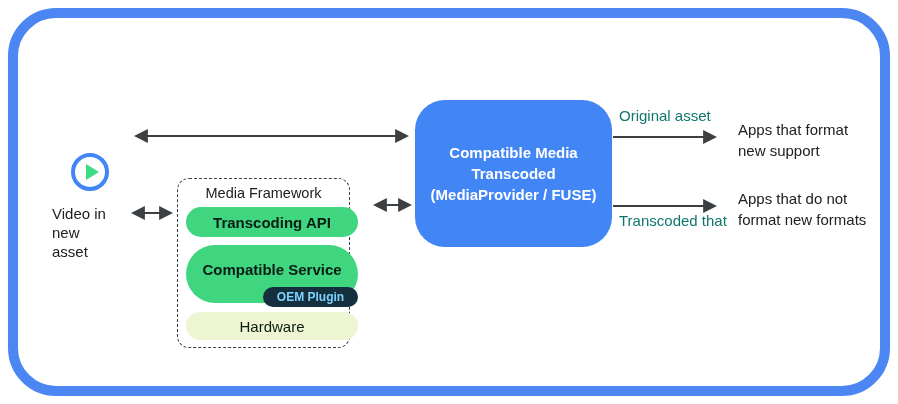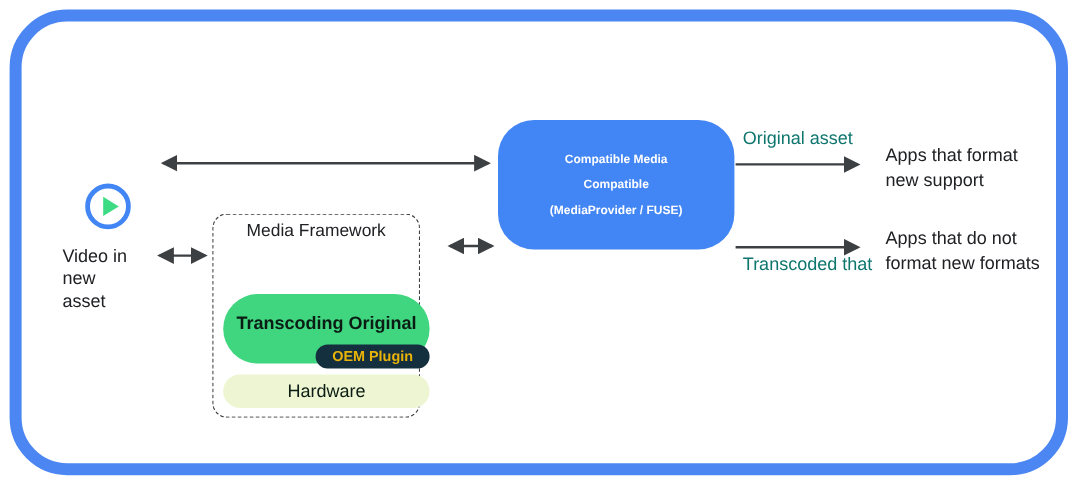--- a/index.html
+++ b/index.html
@@ -37,29 +37,29 @@
   .mf-title{position:absolute;left:0;top:6px;width:100%;text-align:center;font-size:14.5px;color:#202124;}
   .pill{
     position:absolute;left:8px;width:172px;display:flex;align-items:center;justify-content:center;
     font-size:15px;color:#0b1c14;
   }
   .pill.api{top:28px;height:30px;border-radius:15px;background:#3fd67f;font-weight:bold;}
   .pill.service{top:66px;height:58px;border-radius:29px;background:#3fd67f;font-weight:bold;}
   .pill.service .service-text{display:block;margin-bottom:10px;}
   .oem-pill{
     position:absolute;right:0;bottom:-4px;width:95px;height:20px;border-radius:10px;
-    background:#14303f;color:#eab308;font-size:12px;font-weight:bold;
+    background:#14303f;color:#7dd3fc;font-size:12px;font-weight:bold;
     display:flex;align-items:center;justify-content:center;
   }
   .pill.hardware{top:133px;height:28px;border-radius:14px;background:#eef5d2;font-weight:normal;text-align:center;}
 
   
   .blue-box{
-    position:absolute;left:415px;top:100px;width:197px;height:108px;border-radius:30px;
-    background:#4285f4;color:#ffffff;font-weight:bold;font-size:10px;line-height:21px;
+    position:absolute;left:415px;top:100px;width:197px;height:147px;border-radius:30px;
+    background:#4285f4;color:#ffffff;font-weight:bold;font-size:15px;line-height:21px;
     display:flex;flex-direction:column;align-items:center;justify-content:center;text-align:right;
   }
 
   
   .asset-label{position:absolute;font-size:15px;color:#0f766e;white-space:nowrap;}
   .asset-label.original{left:619px;top:107px;}
   .asset-label.transcoded{left:619px;top:212px;}
   .apps-label{position:absolute;left:738px;font-size:15px;line-height:21px;color:#202124;white-space:nowrap;}
   .apps-label.top{top:119px;}
   .apps-label.bottom{top:188px;}
@@ -89,30 +89,31 @@
   </div>
 
   <div class="video-label">
     <div>Video in</div>
     <div>new</div>
     <div>asset</div>
   </div>
 
   <div class="mf-box">
     <div class="mf-title">Media Framework</div>
+    <div class="pill api">Transcoding API</div>
     <div class="pill service">
-      <span class="service-text">Transcoding Original</span>
+      <span class="service-text">Compatible Service</span>
       <div class="oem-pill">OEM Plugin</div>
     </div>
     <div class="pill hardware">Hardware</div>
   </div>
 
   <div class="blue-box">
     <div>Compatible Media</div>
-    <div>Compatible</div>
+    <div>Transcoded</div>
     <div>(MediaProvider / FUSE)</div>
   </div>
 
   <div class="asset-label original">Original asset</div>
   <div class="asset-label transcoded">Transcoded that</div>
 
   <div class="apps-label top">
     <div>Apps that format</div>
     <div>new support</div>
   </div>

